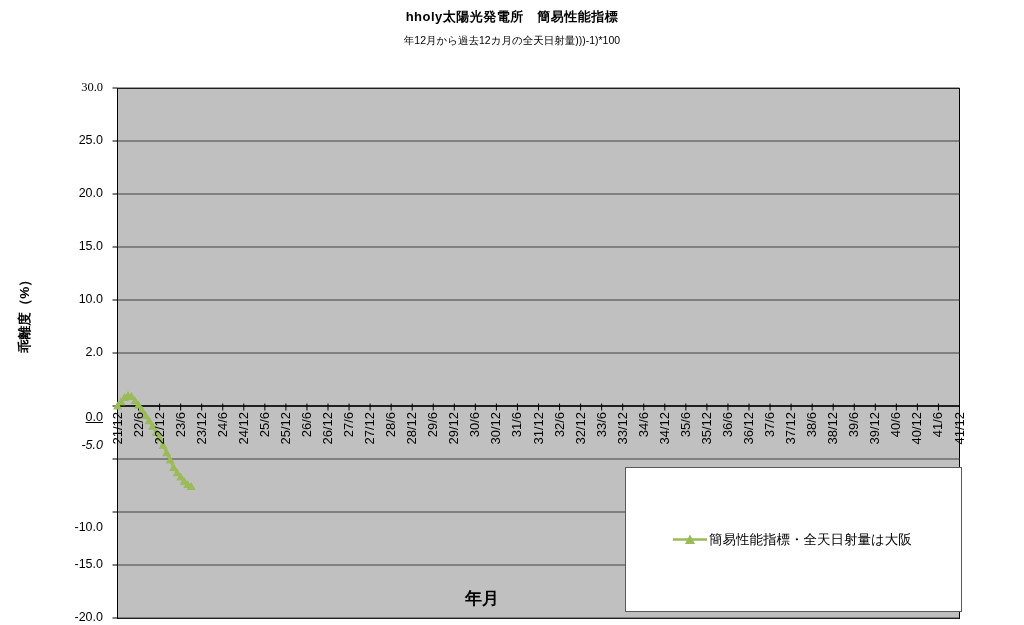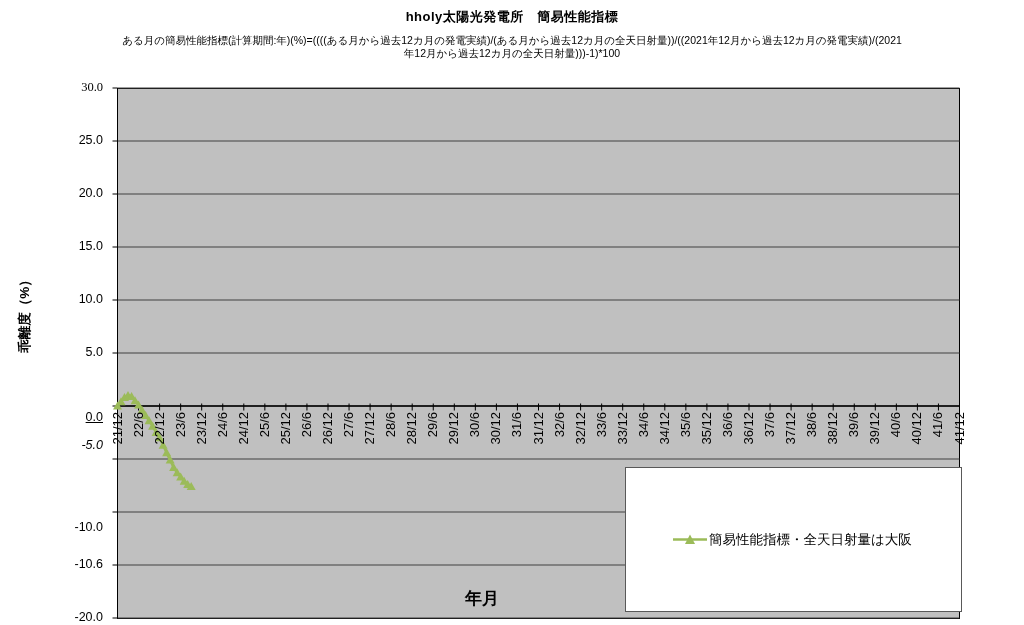--- a/index.html
+++ b/index.html
@@ -99,21 +99,20 @@
   }
 </style>
 </head>
 <body>
 
 <div id="chart">
 
   <div id="chart-title">hholy太陽光発電所　簡易性能指標</div>
 
   <div id="chart-subtitle">
-    <div>ある月の簡易性能指標(計算期間:年)(%)=((((ある月から過去12カ月の発電実績)/(ある月から過去12カ月の全天日射量))/((2021年12月から過去12カ月の発電実績)/(2021</div>
     <div>年12月から過去12カ月の全天日射量)))-1)*100</div>
   </div>
 
   <div id="y-axis-title">乖離度（%）</div>
 
   <div id="plot-area"></div>
 
   <svg id="plot-svg" xmlns="http://www.w3.org/2000/svg">
       <line x1="117.5" y1="88" x2="959.5" y2="88" stroke="#404040" stroke-width="1"></line>
       <line x1="112.5" y1="88" x2="117.5" y2="88" stroke="#000000" stroke-width="1"></line>
@@ -204,25 +203,25 @@
       <path d="M 187.66666666666669 479.94 L 192.16666666666669 487.94 L 183.16666666666669 487.94 Z" fill="#9BBB59"></path>
       <path d="M 191.175 482.06 L 195.675 490.06 L 186.675 490.06 Z" fill="#9BBB59"></path>
     </svg>
 
   <div id="y-labels">
       <div class="y-tick" style="top: 80px; font-family: Liberation Serif, serif;">30.0</div>
       <div class="y-tick" style="top: 133px;">25.0</div>
       <div class="y-tick" style="top: 186px;">20.0</div>
       <div class="y-tick" style="top: 239px;">15.0</div>
       <div class="y-tick" style="top: 292px;">10.0</div>
-      <div class="y-tick" style="top: 345px;">5.0</div>
+      <div class="y-tick" style="top: 345px;">2.0</div>
       <div class="y-tick" style="top: 410px; text-decoration: underline;">0.0</div>
       <div class="y-tick" style="top: 438px; font-style: italic;">-5.0</div>
       <div class="y-tick" style="top: 476px; margin-top: 44px;">-10.0</div>
-      <div class="y-tick" style="top: 557px;">-10.6</div>
+      <div class="y-tick" style="top: 557px;">-15.0</div>
       <div class="y-tick" style="top: 610px;">-20.0</div>
     </div>
   <div id="x-labels">
       <div class="x-tick" style="left: 110.5px; top: 412px;">21/12</div>
       <div class="x-tick" style="left: 131.55px; top: 412px;">22/6</div>
       <div class="x-tick" style="left: 152.6px; top: 412px;">22/12</div>
       <div class="x-tick" style="left: 173.65px; top: 412px;">23/6</div>
       <div class="x-tick" style="left: 194.7px; top: 412px;">23/12</div>
       <div class="x-tick" style="left: 215.75px; top: 412px;">24/6</div>
       <div class="x-tick" style="left: 236.8px; top: 412px;">24/12</div>

